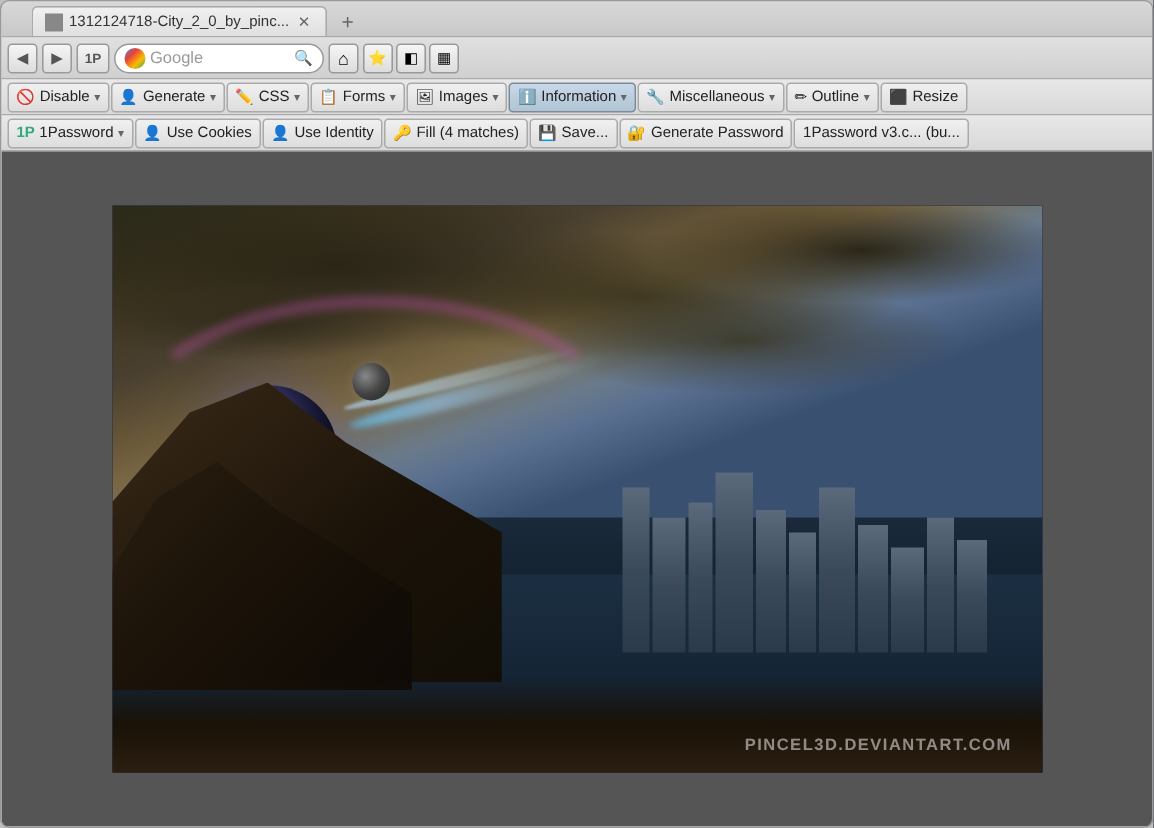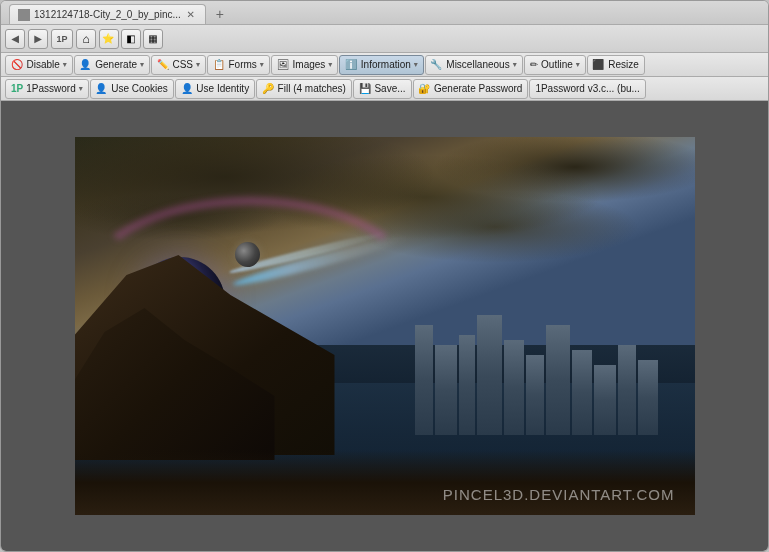--- a/index.html
+++ b/index.html
@@ -59,21 +59,21 @@
       white-space: nowrap;
     }
 
     
     .tabbar {
       height: 24px;
       background: linear-gradient(to bottom, #d8d8d8, #c8c8c8);
       border-bottom: 1px solid #aaa;
       display: flex;
       align-items: flex-end;
-      padding: 0 8px;
+      padding: 0 20px;
       flex-shrink: 0;
     }
     .tab {
       height: 20px;
       background: linear-gradient(to bottom, #f0f0f0, #e0e0e0);
       border: 1px solid #aaa;
       border-bottom: none;
       border-radius: 4px 4px 0 0;
       padding: 0 8px;
       display: flex;
@@ -471,24 +471,25 @@
       left: 0; right: 0;
       height: 65px;
       background: linear-gradient(to top, #2a1e10 0%, #1a1208 50%, transparent 100%);
     }
 
     
     .watermark {
       position: absolute;
       bottom: 12px;
       right: 20px;
-      font-size: 15px;
+      font-size: 11px;
       color: rgba(255,255,255,0.5);
       font-family: Arial, sans-serif;
       letter-spacing: 1px;
+      font-weight: bold;
     }
 
     
     .info-active {
       background: linear-gradient(to bottom, #c8d8e8, #b0c4d4);
       border: 1px solid #7a8a9a;
     }
   </style>
 </head>
 <body>
@@ -506,20 +507,25 @@
   </div>
 
   <div class="navbar">
     <div class="nav-btn">
       <span>◀</span>
     </div>
     <div class="nav-btn">
       <span>▶</span>
     </div>
     <div class="nav-badge">1P</div>
+    <div class="search-bar">
+      <div class="search-icon-google"></div>
+      <span class="search-text">Google</span>
+      <span class="search-magnifier">🔍</span>
+    </div>
     <div class="nav-home">
       <span>⌂</span>
     </div>
     <div class="nav-extras">
       <div class="nav-extra-btn">⭐</div>
       <div class="nav-extra-btn">◧</div>
       <div class="nav-extra-btn">▦</div>
     </div>
   </div>
 

